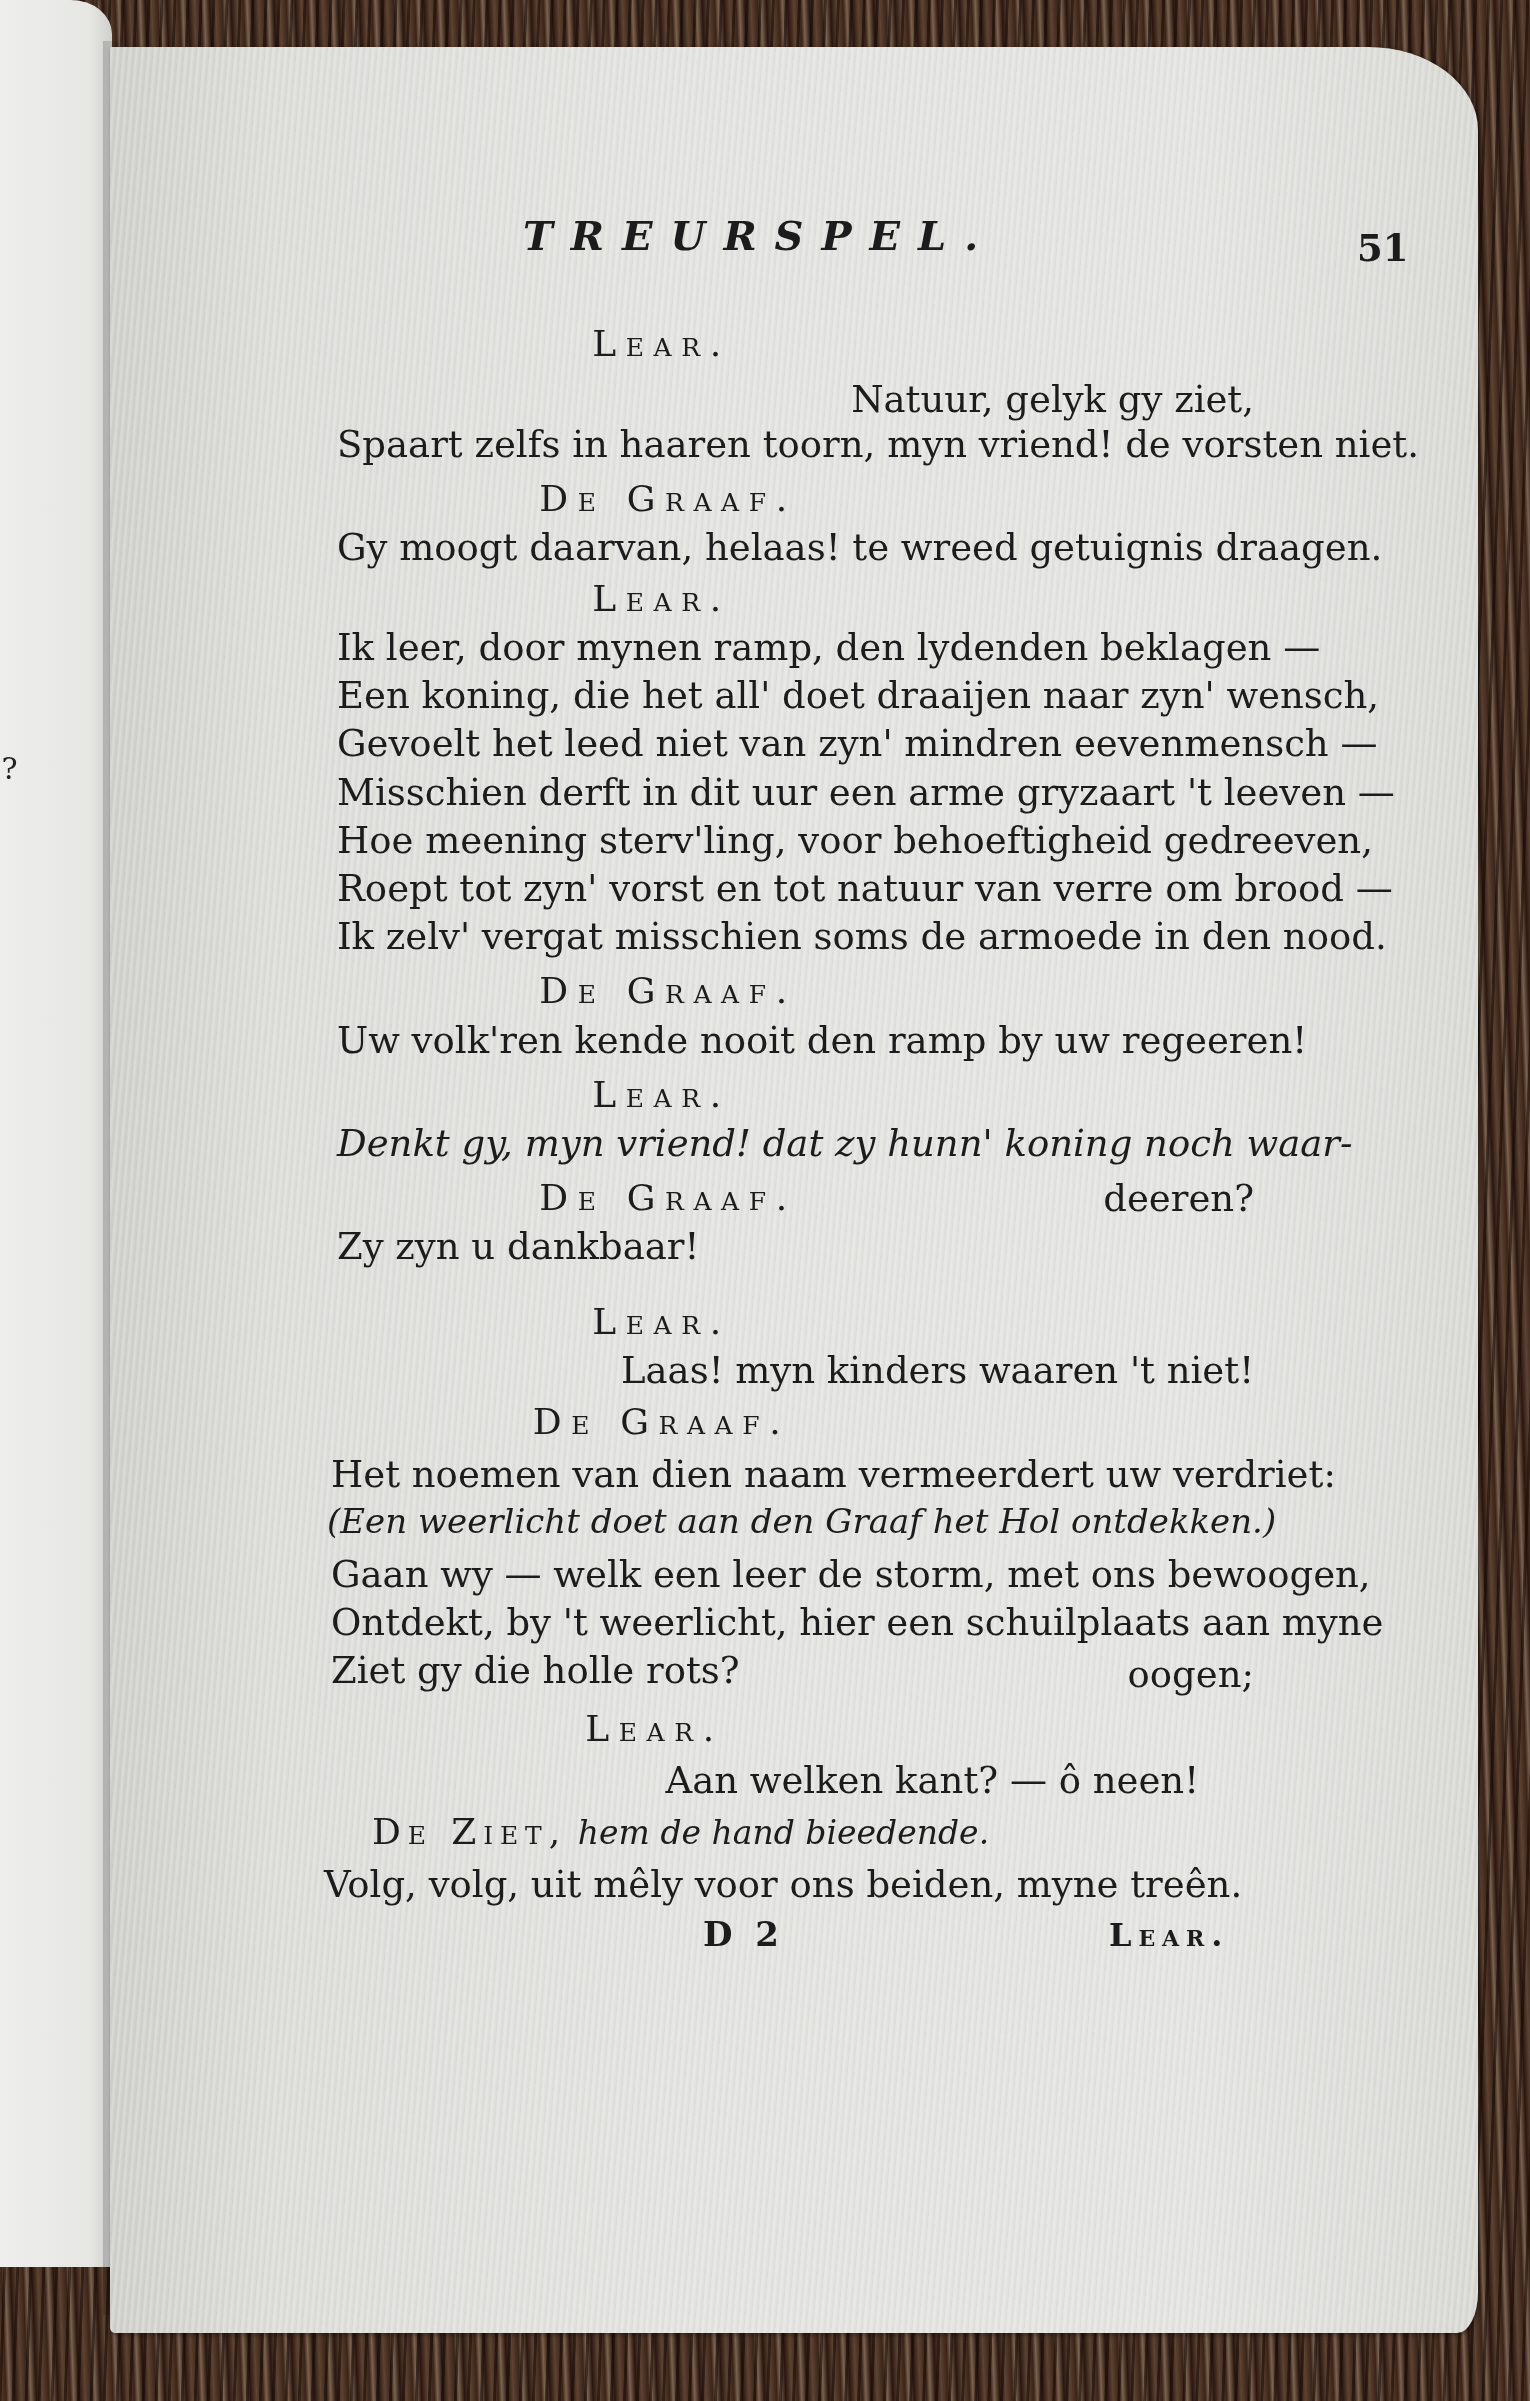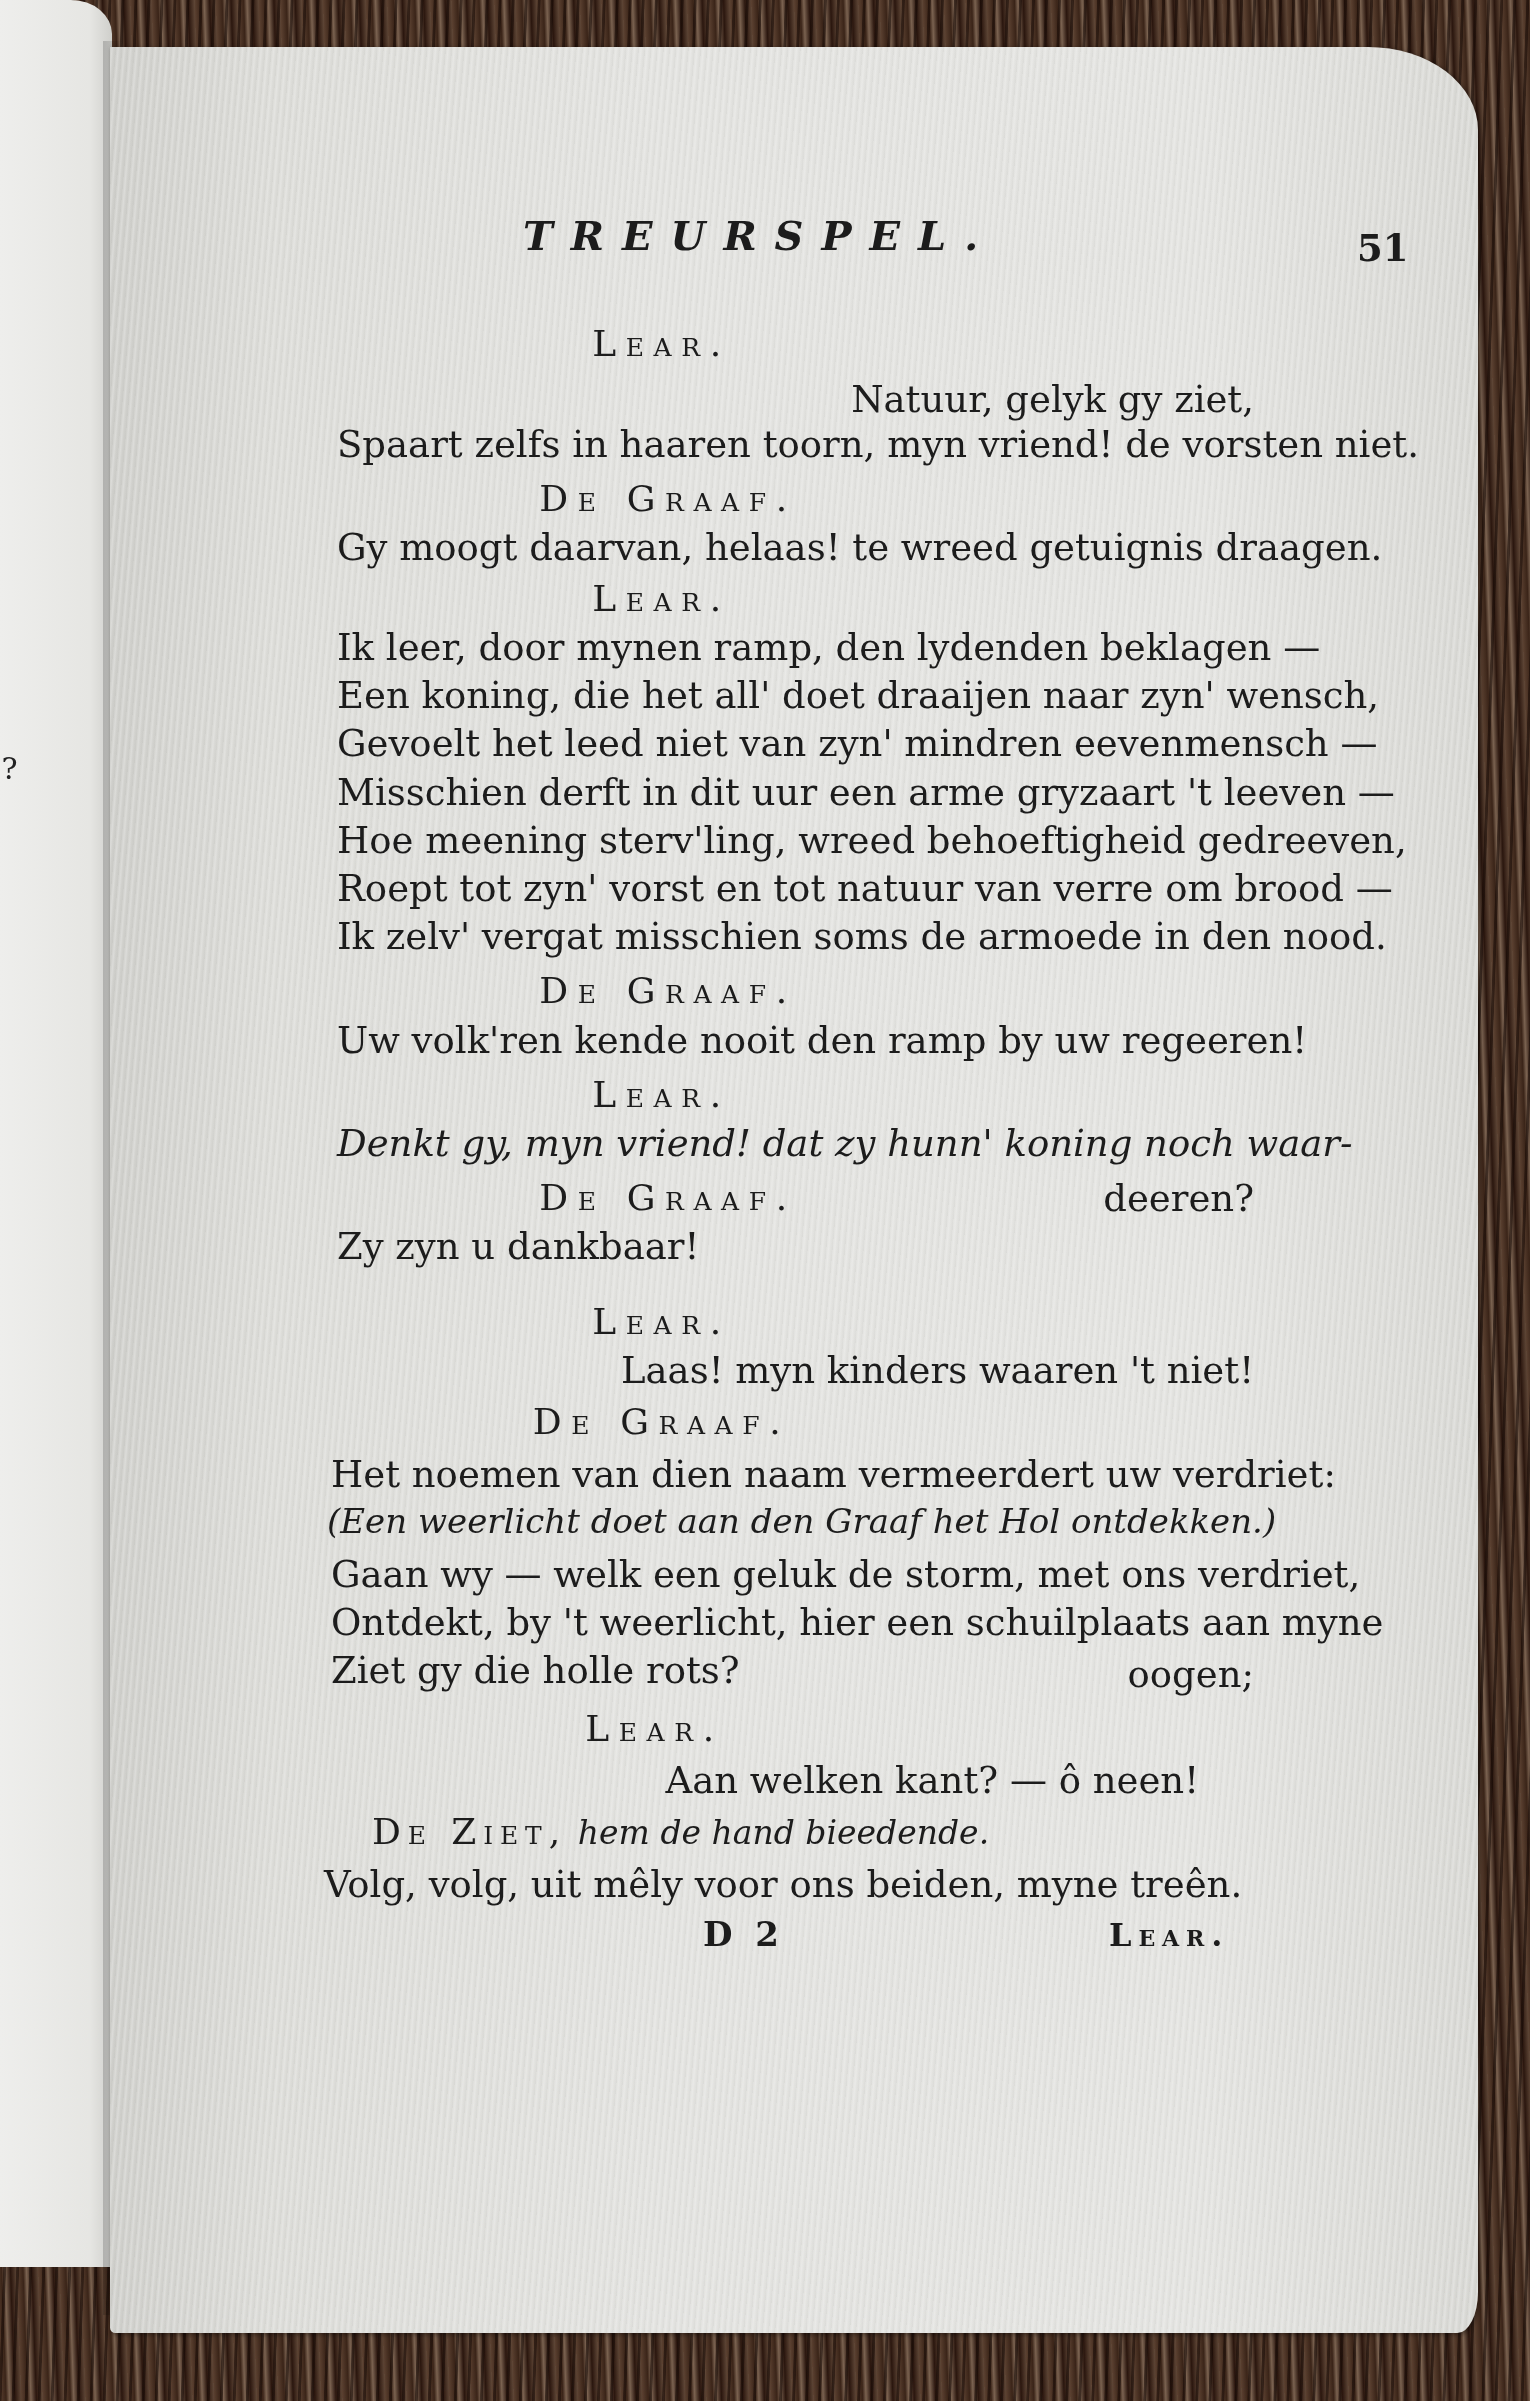--- a/index.html
+++ b/index.html
@@ -67,36 +67,36 @@
   <div class="text speaker" style="left:0;width:1103px;top:276px;">Lear.</div>
   <div class="text line right" style="left:0;width:1144px;top:331px;">Natuur, gelyk gy ziet,</div>
   <div class="text line" style="top:376px;">Spaart zelfs in haaren toorn, myn vriend! de vorsten niet.</div>
   <div class="text speaker" style="left:0;width:1116px;top:431px;">De Graaf.</div>
   <div class="text line" style="top:479px;">Gy moogt daarvan, helaas! te wreed getuignis draagen.</div>
   <div class="text speaker" style="left:0;width:1103px;top:531px;">Lear.</div>
   <div class="text line" style="top:579px;">Ik leer, door mynen ramp, den lydenden beklagen —</div>
   <div class="text line" style="top:627px;">Een koning, die het all' doet draaijen naar zyn' wensch,</div>
   <div class="text line" style="top:675px;">Gevoelt het leed niet van zyn' mindren eevenmensch —</div>
   <div class="text line" style="top:724px;">Misschien derft in dit uur een arme gryzaart 't leeven —</div>
-  <div class="text line" style="top:772px;">Hoe meening sterv'ling, wreed behoeftigheid gedreeven,</div>
+  <div class="text line" style="top:772px;">Hoe meening sterv'ling, voor behoeftigheid gedreeven,</div>
   <div class="text line" style="top:820px;">Roept tot zyn' vorst en tot natuur van verre om brood —</div>
   <div class="text line" style="top:868px;">Ik zelv' vergat misschien soms de armoede in den nood.</div>
   <div class="text speaker" style="left:0;width:1116px;top:923px;">De Graaf.</div>
   <div class="text line" style="top:972px;">Uw volk'ren kende nooit den ramp by uw regeeren!</div>
   <div class="text speaker" style="left:0;width:1103px;top:1027px;">Lear.</div>
   <div class="text line" style="top:1075px;font-style:italic;">Denkt gy, myn vriend! dat zy hunn' koning noch waar-</div>
   <div class="text speaker" style="left:0;width:1116px;top:1130px;">De Graaf.</div>
   <div class="text line right" style="left:0;width:1144px;top:1130px;">deeren?</div>
   <div class="text line" style="top:1178px;">Zy zyn u dankbaar!</div>
   <div class="text speaker" style="left:0;width:1103px;top:1254px;">Lear.</div>
   <div class="text line right" style="left:0;width:1144px;top:1302px;">Laas! myn kinders waaren 't niet!</div>
   <div class="text speaker" style="left:0;width:1103px;top:1354px;">De Graaf.</div>
   <div class="text line" style="left:221px;top:1406px;">Het noemen van dien naam vermeerdert uw verdriet:</div>
   <div class="text line stage" style="left:217px;top:1454px;font-size:34px;">(Een weerlicht doet aan den Graaf het Hol ontdekken.)</div>
-  <div class="text line" style="left:221px;top:1506px;">Gaan wy — welk een geluk de storm, met ons verdriet,</div>
+  <div class="text line" style="left:221px;top:1506px;">Gaan wy — welk een leer de storm, met ons bewoogen,</div>
   <div class="text line" style="left:221px;top:1554px;">Ontdekt, by 't weerlicht, hier een schuilplaats aan myne</div>
   <div class="text line" style="left:221px;top:1602px;">Ziet gy die holle rots?</div>
   <div class="text line right" style="left:0;width:1144px;top:1606px;">oogen;</div>
   <div class="text speaker" style="left:0;width:1089px;top:1661px;">Lear.</div>
   <div class="text line right" style="left:0;width:1089px;top:1712px;">Aan welken kant? — ô neen!</div>
   <div class="text" style="left:262px;top:1764px;font-size:34px;">
     <span class="speaker" style="letter-spacing:6.9px;">De Ziet,</span>
     <span class="stage" style="font-size:33px;">hem de hand bieedende.</span>
   </div>
   <div class="text line" style="left:214px;top:1816px;">Volg, volg, uit mêly voor ons beiden, myne treên.</div>

